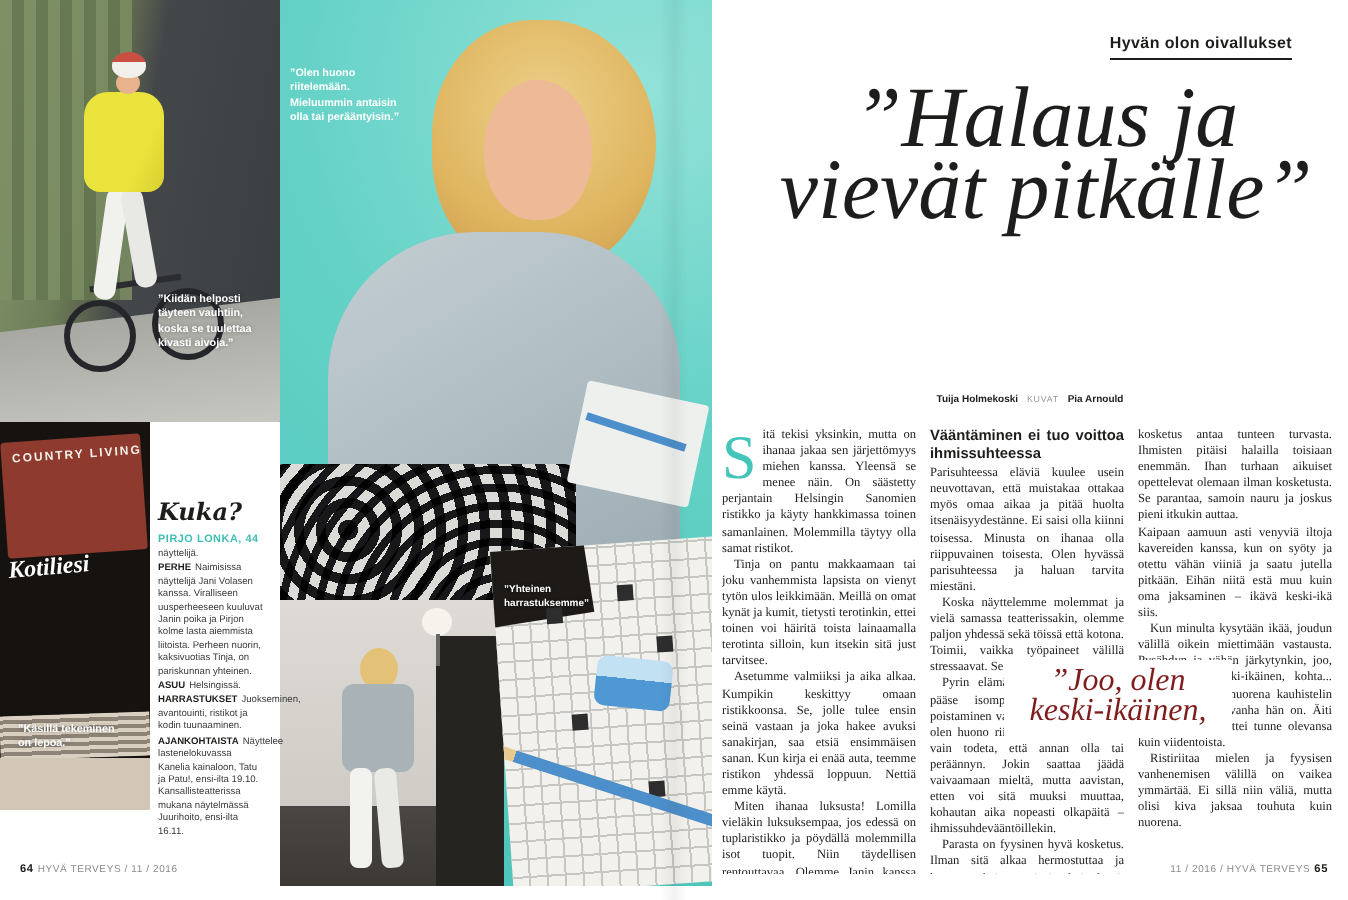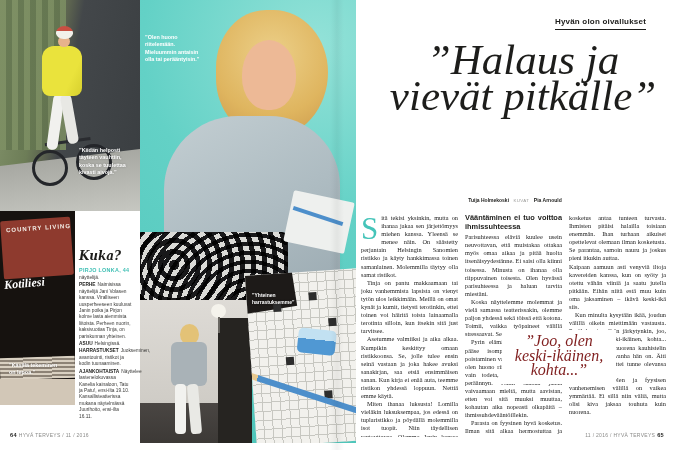--- a/index.html
+++ b/index.html
@@ -234,20 +234,19 @@
         <p class="ind">Kun minulta kysytään ikää, joudun välillä oikein miettimään vastausta. Pysähdyn ja vähän järkytynkin, joo, olen kai jo keski-ikäinen, kohta... Muistan, kuinka nuorena kauhistelin äidilleni, kuinka vanha hän on. Äiti nauraa vierestä, ettei tunne olevansa kuin viidentoista.</p>
         <p class="ind">Ristiriitaa mielen ja fyysisen vanhenemisen välillä on vaikea ymmärtää. Ei sillä niin väliä, mutta olisi kiva jaksaa touhuta kuin nuorena.</p>
 
       </div>
     </div>
   </div>
 
   <div class="pullquote">
     <span>”Joo, olen</span>
     <span>keski-ikäinen,</span>
-    <span>kohta...”</span>
   </div>
 
   <div class="foot foot-l"><b>64</b><span>HYVÄ TERVEYS / 11 / 2016</span></div>
   <div class="foot foot-r"><span>11 / 2016 / HYVÄ TERVEYS</span><b>65</b></div>
 
   <div class="gutter"></div>
 </div>
 
 </body></html>

